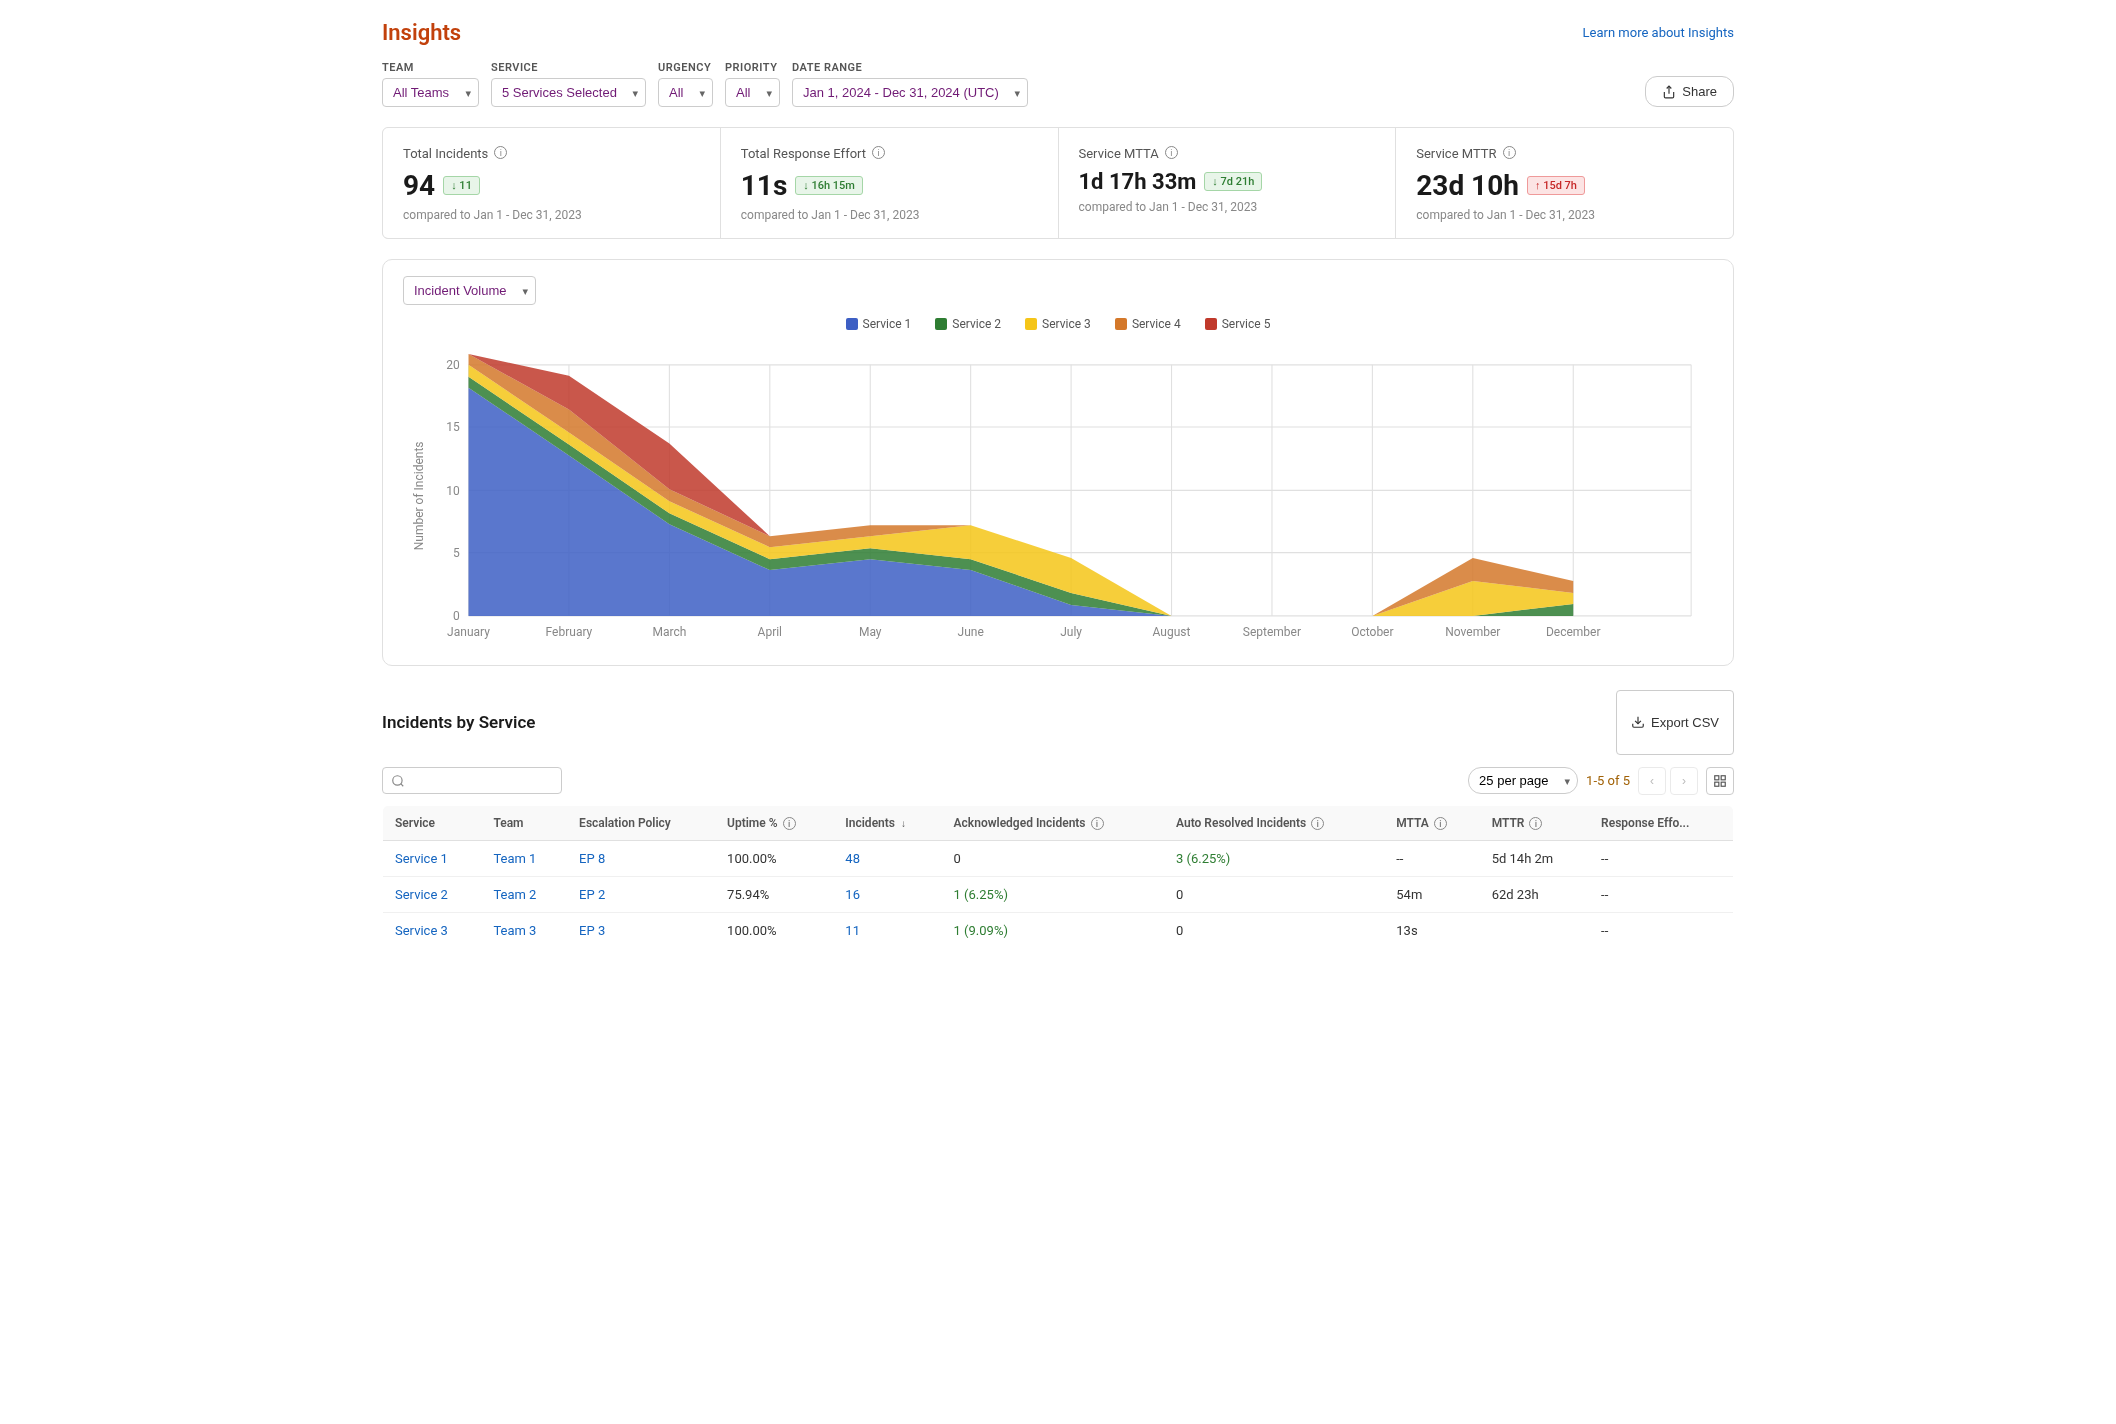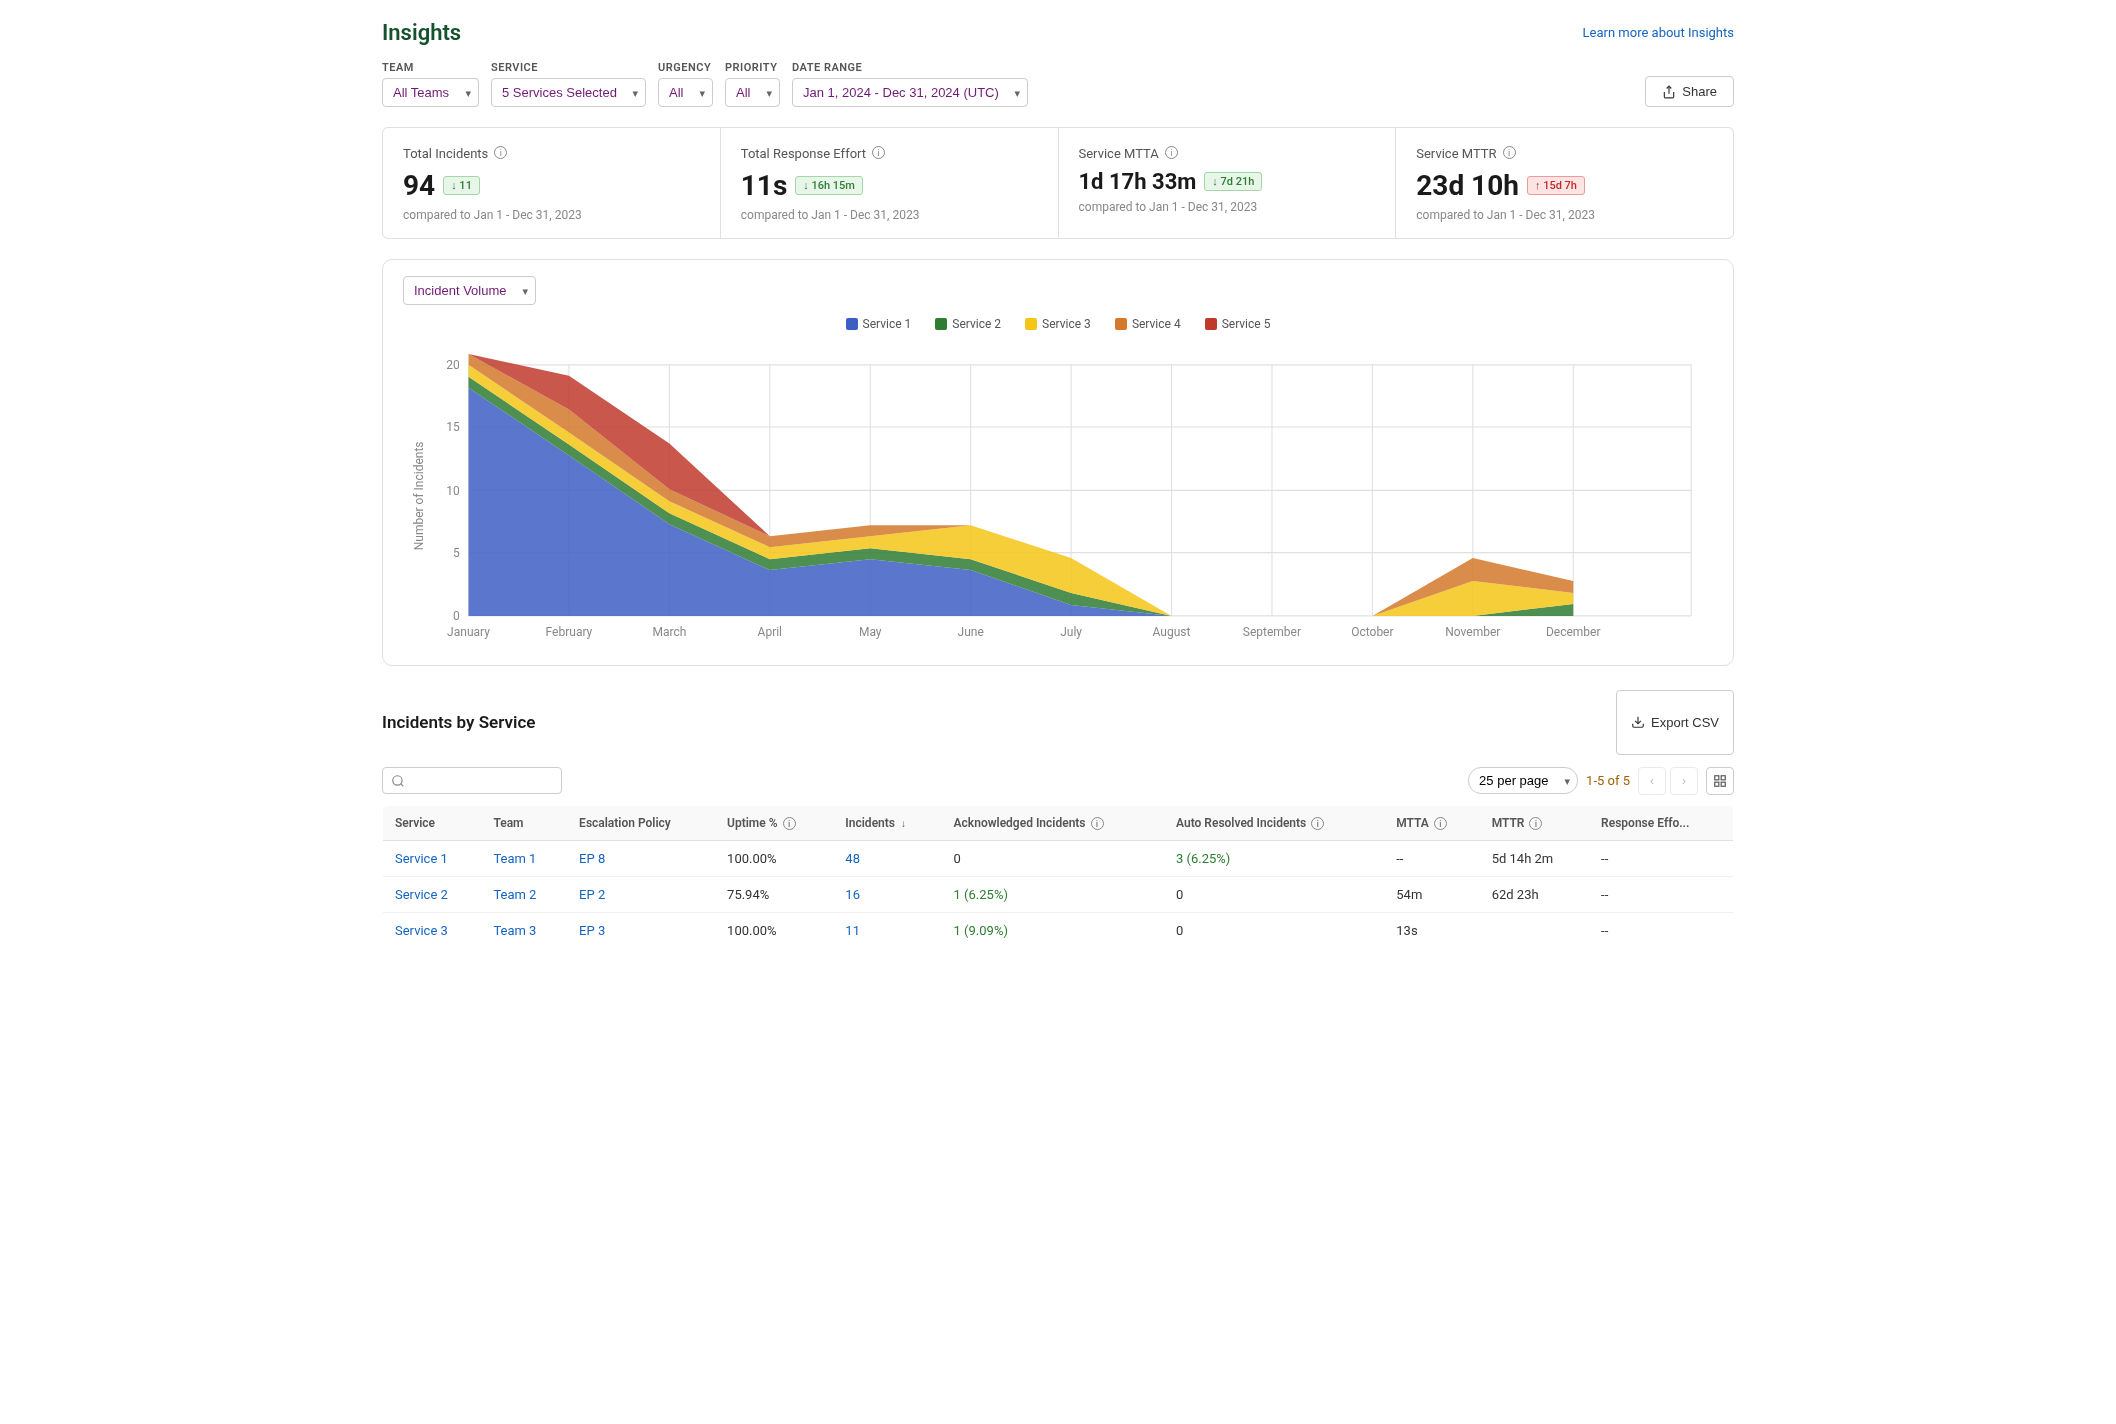--- a/index.html
+++ b/index.html
@@ -13,21 +13,21 @@
     .nav-tab { padding: 10px 16px; font-size: 13px; cursor: pointer; color: #555; border-bottom: 2px solid transparent; margin-bottom: -1px; white-space: nowrap; }
     .nav-tab.active { color: #1565C0; border-bottom: 2px solid #1565C0; font-weight: 500; }
     
     
     .filters { display: flex; align-items: flex-end; gap: 12px; margin-bottom: 20px; }
     .filter-group { display: flex; flex-direction: column; gap: 4px; }
     .filter-label { font-size: 11px; font-weight: 600; color: #555; text-transform: uppercase; letter-spacing: 0.5px; }
     .filter-select { padding: 6px 28px 6px 10px; border: 1px solid #ccc; border-radius: 4px; font-size: 13px; color: #701a75; background: #fff; cursor: pointer; appearance: none; -webkit-appearance: none; position: relative; }
     .filter-wrapper { position: relative; display: inline-block; }
     .filter-wrapper::after { content: '▾'; position: absolute; right: 8px; top: 50%; transform: translateY(-50%); pointer-events: none; color: #666; font-size: 11px; }
-    .share-btn { margin-left: auto; padding: 7px 16px; border: 1px solid #ccc; border-radius: 4px; background: #fff; font-size: 13px; cursor: pointer; display: flex; align-items: center; gap: 6px; color: #333; }
+    .share-btn { margin-left: auto; padding: 7px 16px; border: 1px solid #ccc; border-radius: 12px; background: #fff; font-size: 13px; cursor: pointer; display: flex; align-items: center; gap: 6px; color: #333; }
     
     
     .metric-cards { display: grid; grid-template-columns: repeat(4, 1fr); gap: 1px; background: #e0e0e0; border: 1px solid #e0e0e0; border-radius: 6px; overflow: hidden; margin-bottom: 20px; }
     .metric-card { background: #fff; padding: 18px 20px 16px; }
     .metric-title { font-size: 13px; color: #555; margin-bottom: 8px; display: flex; align-items: flex-start; gap: 4px; }
     .metric-value { font-size: 28px; font-weight: 700; color: #1a1a1a; margin-bottom: 6px; display: flex; align-items: center; gap: 8px; }
     .metric-badge { font-size: 11px; padding: 2px 7px; border-radius: 3px; display: inline-flex; align-items: center; gap: 2px; font-weight: 500; }
     .badge-green { background: #e8f5e9; color: #2e7d32; border: 1px solid #a5d6a7; }
     .badge-red { background: #fce4e4; color: #c62828; border: 1px solid #ef9a9a; }
     .metric-compare { font-size: 12px; color: #888; }
@@ -72,21 +72,21 @@
     .sort-icon { display: inline-block; margin-left: 3px; font-size: 10px; }
     .info-icon { display: inline-block; width: 13px; height: 13px; border-radius: 50%; border: 1px solid #888; color: #888; font-size: 9px; text-align: center; line-height: 12px; cursor: pointer; margin-left: 2px; }
     .badge-green-text { color: #2e7d32; }
   </style>
 </head>
 <body>
 
 <div class="app-container">
 
   <div class="header">
-    <span style="font-size:22px;font-weight:600;color:#14532d;">Insights</span>
+    <span style="font-size:22px;font-weight:600;color:#c2410c;">Insights</span>
     <a class="learn-more">Learn more about Insights</a>
   </div>
 
 
   <div class="filters" style="margin-top:14px;">
     <div class="filter-group">
       <span class="filter-label">TEAM</span>
       <div class="filter-wrapper">
         <select class="filter-select">
           <option>All Teams</option>

